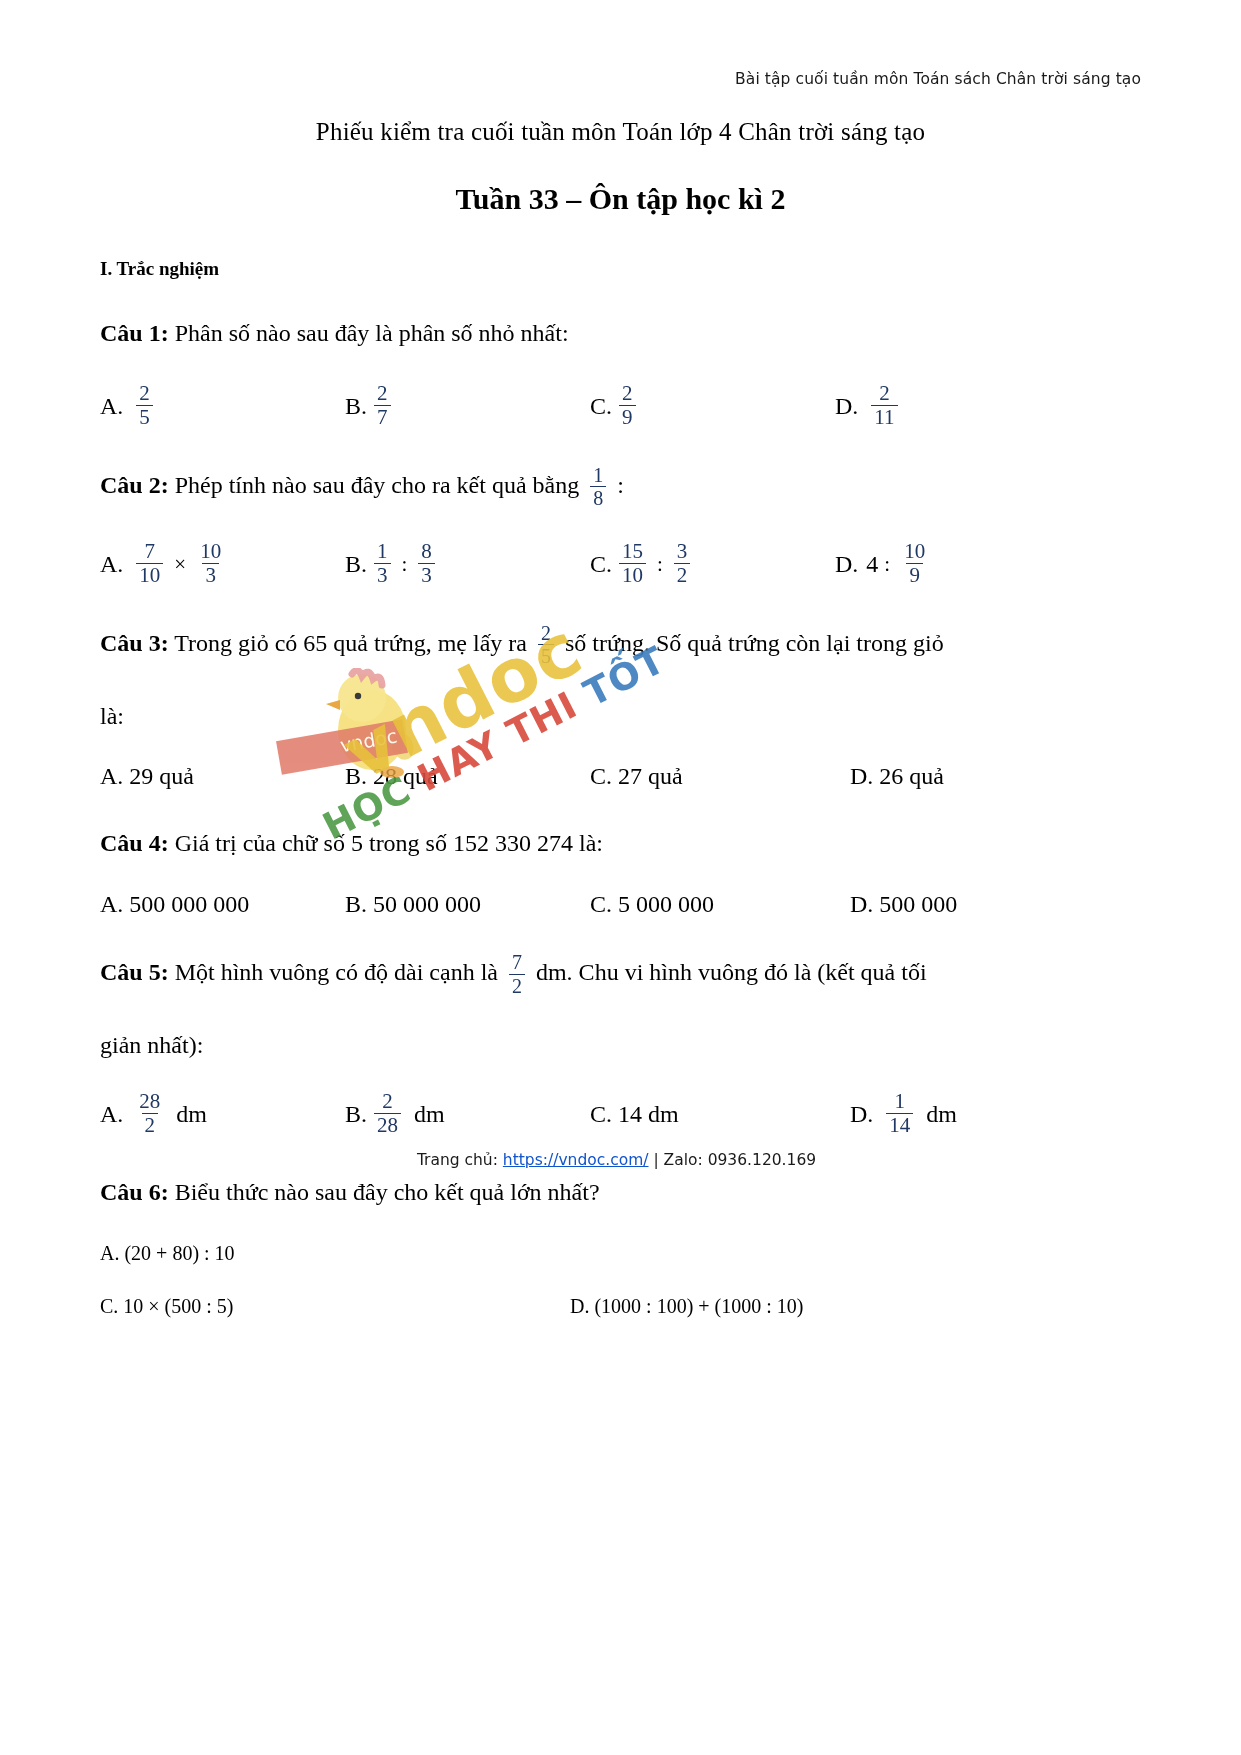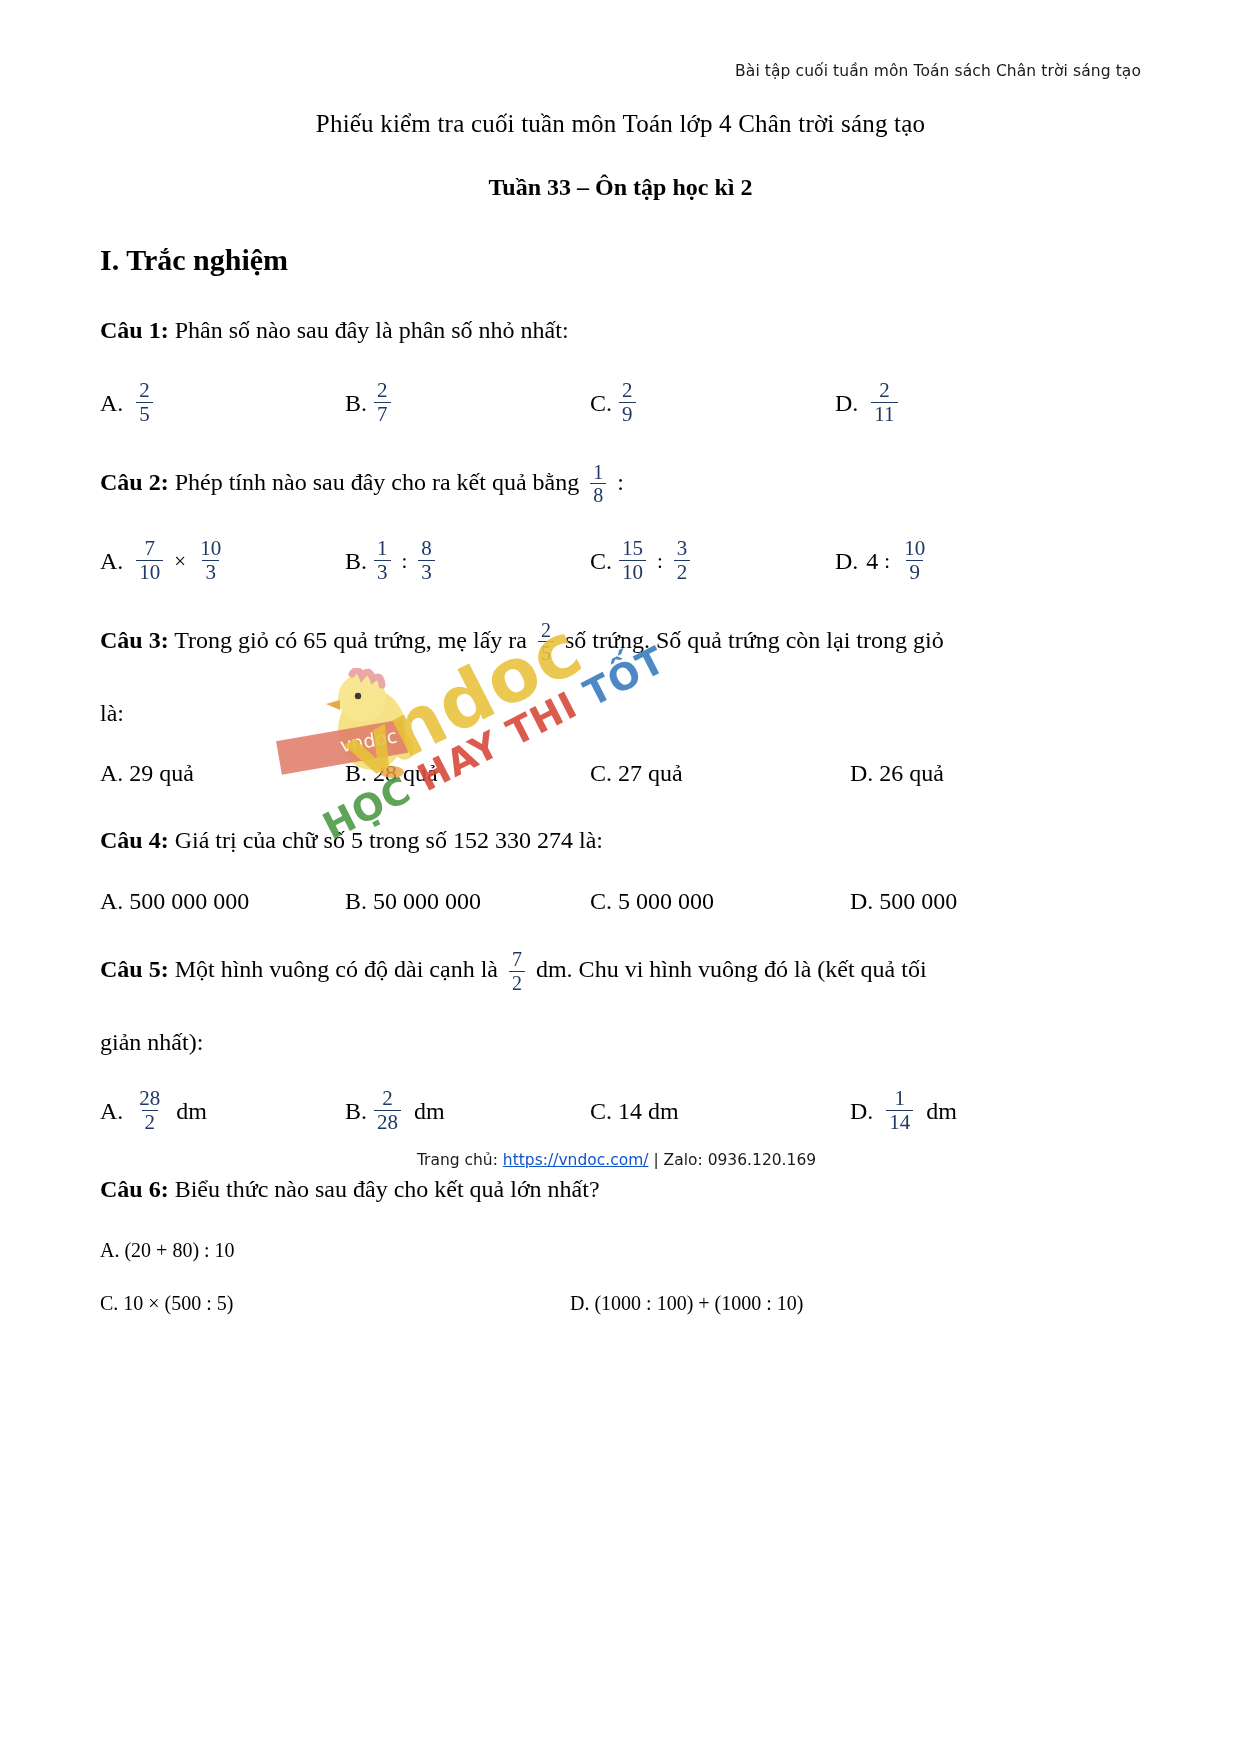--- a/index.html
+++ b/index.html
@@ -13,21 +13,21 @@
     position: relative;
     font-family: "Liberation Serif", "DejaVu Serif", serif;
     color: #000000;
     overflow: hidden;
   }
   .page {
     position: relative;
     width: 1241px;
     height: 1297px;
     box-sizing: border-box;
-    padding: 4px 100px;
+    padding: 12px 100px;
   }
 
   
   .running-head {
     padding-top: 58px;
     text-align: right;
     font-family: "DejaVu Sans", "Liberation Sans", sans-serif;
     font-size: 15.5px;
     color: #1a1a1a;
     letter-spacing: 0.1px;
@@ -37,26 +37,26 @@
   .doc-title {
     margin-top: 30px;
     text-align: center;
     font-size: 25px;
     font-weight: normal;
     letter-spacing: 0.2px;
   }
   .doc-subtitle {
     margin-top: 36px;
     text-align: center;
-    font-size: 24px;
+    font-size: 30px;
     font-weight: bold;
   }
   .section-heading {
     margin-top: 42px;
-    font-size: 30px;
+    font-size: 19px;
     font-weight: bold;
   }
 
   
   .question {
     margin-top: 34px;
     font-size: 24px;
     line-height: 1.62;
   }
   .question .qlabel {

